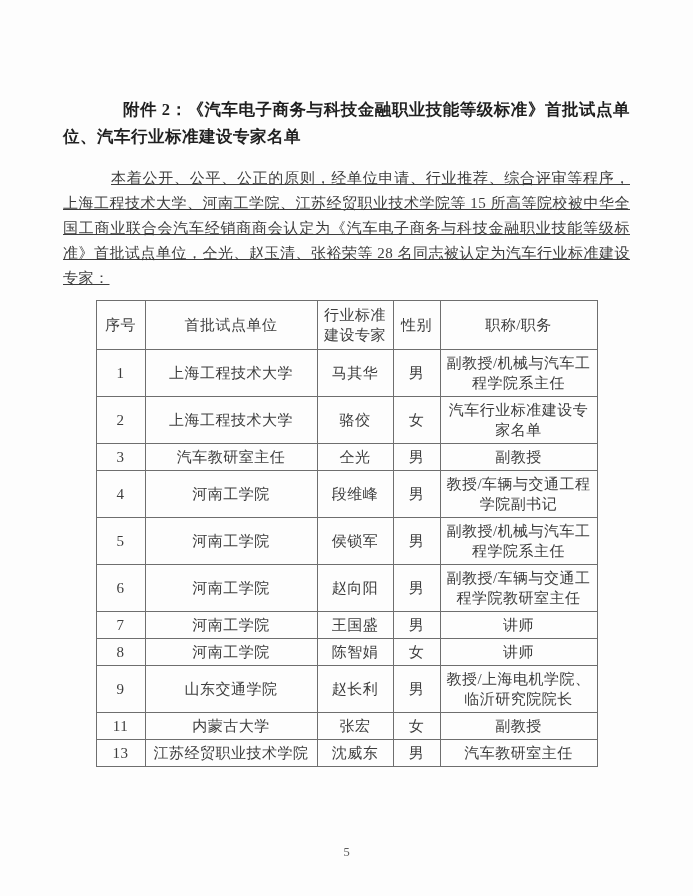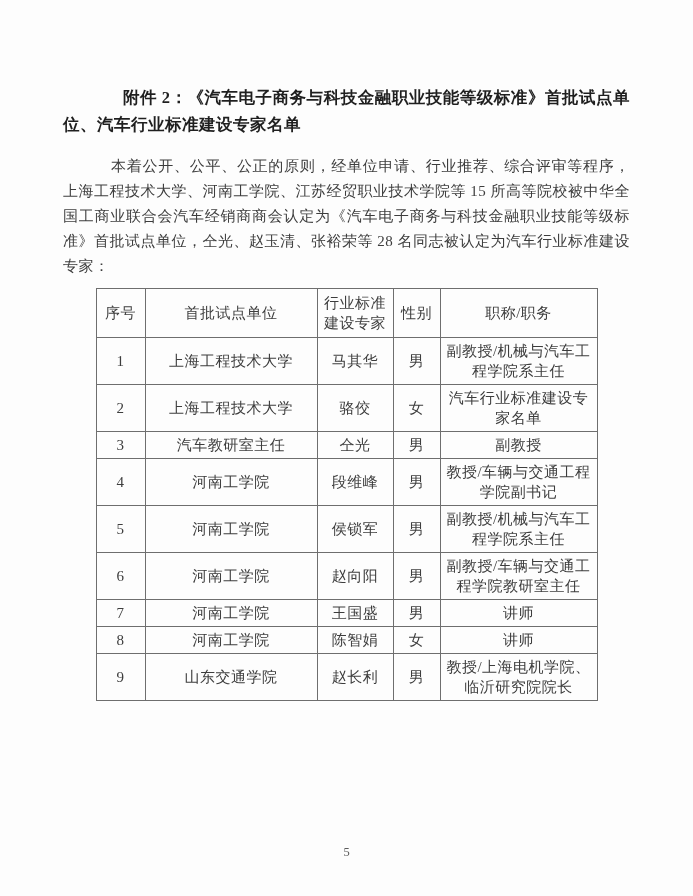--- a/index.html
+++ b/index.html
@@ -11,39 +11,41 @@
     position: relative;
     width: 693px;
     height: 896px;
     background: #fdfdfd;
     overflow: hidden;
     font-family: "Liberation Serif", "DejaVu Serif", serif;
     color: #404040;
   }
   .content {
     padding: 84px 63px 0 63px;
+    margin-top: 12px;
   }
   .doc-title {
     margin: 0 0 16px 0;
     font-size: 16.5px;
     font-weight: bold;
     line-height: 27px;
     color: #1f1f1f;
     text-indent: 60px;
     text-align: justify;
     letter-spacing: 0.5px;
   }
   .intro {
     margin: 0 0 9px 0;
     font-size: 15px;
     line-height: 25px;
     text-indent: 48px;
     text-align: justify;
     letter-spacing: 0.5px;
     color: #3d3d3d;
+    text-decoration: underline;
   }
   table.experts {
     border-collapse: collapse;
     table-layout: fixed;
     width: 501px;
     margin: 0 auto;
     font-size: 15px;
     color: #3d3d3d;
   }
   table.experts th,
@@ -158,19 +160,33 @@
             <td>女</td>
             <td>讲师</td>
           </tr>
           <tr>
             <td>9</td>
             <td>山东交通学院</td>
             <td>赵长利</td>
             <td>男</td>
             <td>教授/上海电机学院、临沂研究院院长</td>
           </tr>
+          <tr>
+            <td>11</td>
+            <td>内蒙古大学</td>
+            <td>张宏</td>
+            <td>女</td>
+            <td>副教授</td>
+          </tr>
+          <tr>
+            <td>13</td>
+            <td>江苏经贸职业技术学院</td>
+            <td>沈威东</td>
+            <td>男</td>
+            <td>汽车教研室主任</td>
+          </tr>
         </tbody>
     </table>
 
   </div>
 
   <div class="page-number">5</div>
 </div>
 
 </body></html>

